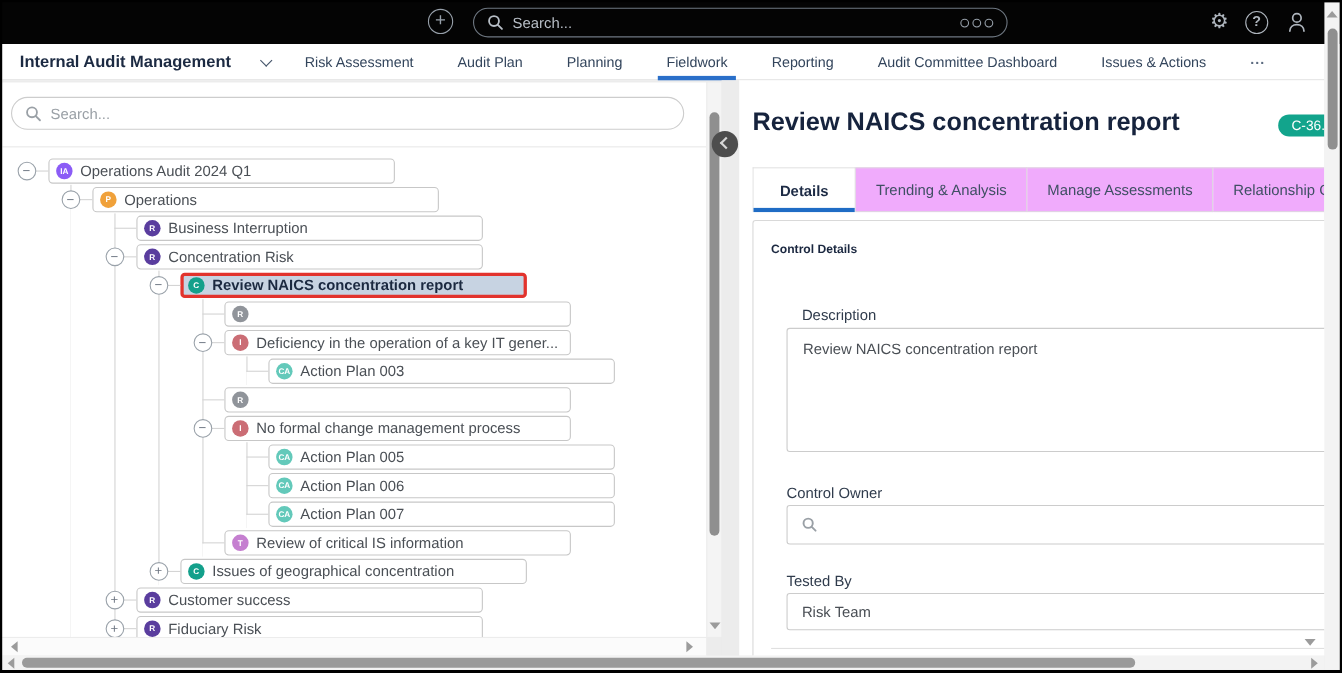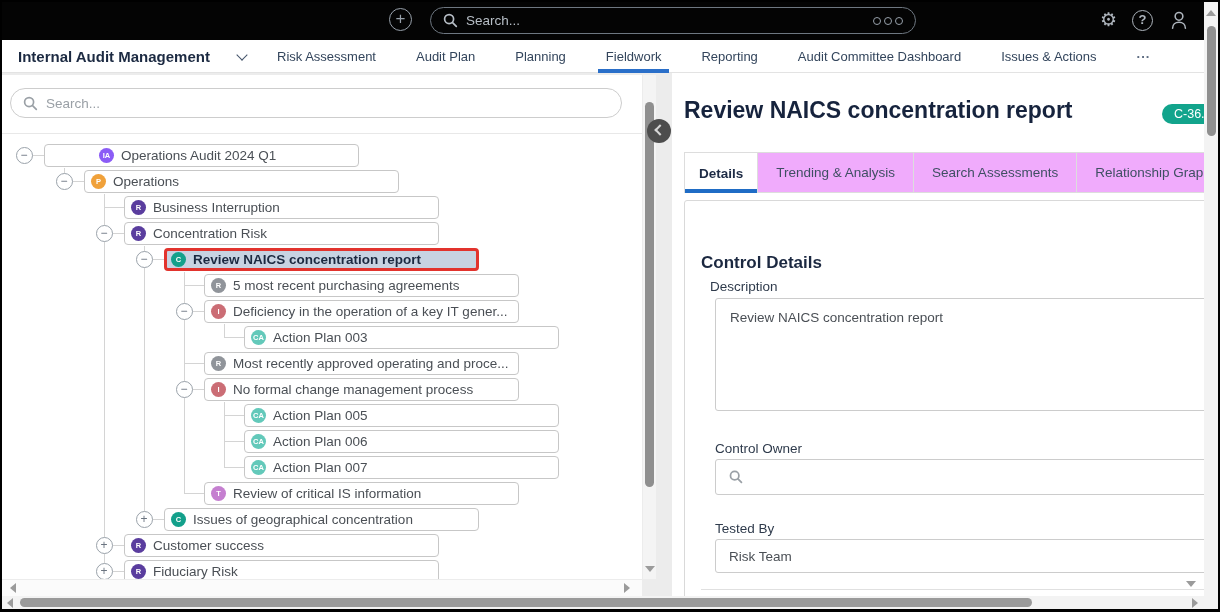--- a/index.html
+++ b/index.html
@@ -55,25 +55,25 @@
   .panel-gap { position:absolute; left:656px; top:73px; width:16px; height:523px; background:#ececec; }
   .collapse-handle { position:absolute; left:647px; top:119px; width:24px; height:24px; border-radius:50%; background:#4d4d4d; z-index:20; cursor:pointer; }
   .collapse-handle .c { position:absolute; left:9px; top:7px; width:8px; height:8px; border-left:2px solid #d7d7d7; border-bottom:2px solid #d7d7d7; transform:rotate(45deg); }
 
   
   .detail-panel { position:absolute; left:672px; top:73px; width:532px; height:523px; background:#fff; overflow:hidden; }
   .dp-title { position:absolute; left:12px; top:24px; font-size:23px; font-weight:bold; color:#16233d; white-space:nowrap; }
   .dp-badge { position:absolute; left:490px; top:31px; background:#12a48c; color:#fff; font-size:12.5px; padding:3px 12px; border-radius:12px; white-space:nowrap;text-align:center; }
   .dp-tabs { position:absolute; left:12px; top:79px; width:520px; height:41px; display:flex; white-space:nowrap; overflow:hidden; }
   .dp-tab { height:41px; padding:0 18px; display:flex; align-items:center; font-size:13.5px; color:#3f4f63; background:#f0abfc; border:1px solid #dddddd; border-left:none; position:relative; cursor:pointer; flex:none; }
-  .dp-tab:first-child { border-left:1px solid #dddddd; padding:0 14px; }
+  .dp-tab:first-child { border-left:1px solid #dddddd; padding:0 24px; }
   .dp-tab.active { background:#fff; color:#1d2b45; font-weight:bold; border-bottom:none; }
   .dp-tab.active::after { content:''; position:absolute; left:0; right:0; bottom:0; height:4px; background:#1f6cc5; }
   .dp-card { position:absolute; left:12px; top:127px; width:560px; height:500px; background:#fff; border:1px solid #d9d9d9; border-radius:3px; }
-  .card-head { position:absolute; left:16px; top:20px; font-size:17px; font-weight:bold; color:#1b2840;margin-top:32px; }
+  .card-head { position:absolute; left:16px; top:20px; font-size:11px; font-weight:bold; color:#1b2840; }
   .f-label { position:absolute; font-size:13.5px; color:#2f3b4c; }
   .f-box { position:absolute; border:1px solid #cccccc; border-radius:3px; background:#fff; font-size:13.5px; color:#4a4f55; }
   .desc-box { left:30px; top:97px; width:540px; height:113px; padding:11px 14px; }
   .owner-box { left:30px; top:258px; width:540px; height:36px; display:flex; align-items:center; padding:0 13px; }
   .tested-box { left:30px; top:338px; width:540px; height:34px; display:flex; align-items:center; padding:0 13px; }
   .card-div { position:absolute; left:16px; top:388px; width:540px; height:1px; background:#e0e0e0; }
 
   
   .tree-hscroll { position:absolute; left:2px; top:580px; width:640px; height:16px; background:#fbfbfb; }
   .page-hscroll { position:absolute; left:2px; top:596px; width:1202px; height:13px; background:#f3f3f3; }
@@ -138,21 +138,21 @@
         <line x1="10.2" y1="10.2" x2="14.2" y2="14.2" stroke="#9aa0a6" stroke-width="1.8" stroke-linecap="round"></line>
       </svg>
       <span class="ph">Search...</span>
     </div>
     <div class="tree-div"></div>
     <div class="tree" id="tree-root">
         <div class="tree-node">
           <div class="tree-row">
             <span class="expander">−</span>
             <div class="node-box">
-              <span class="nbadge" style="background: #8b5cf6; margin-left: 48px;">IA</span>
+              <span class="nbadge" style="background: #8b5cf6;">IA</span>
               <span>Operations Audit 2024 Q1</span>
             </div>
           </div>
           <div class="tree-children">
             <div class="tree-node">
               <div class="tree-row">
                 <span class="expander">−</span>
                 <div class="node-box">
                   <span class="nbadge" style="background: rgb(240, 161, 58);">P</span>
                   <span>Operations</span>
@@ -182,21 +182,20 @@
                         <div class="node-box selected">
                           <span class="nbadge" style="background: rgb(19, 160, 139);">C</span>
                           <span>Review NAICS concentration report</span>
                         </div>
                       </div>
                       <div class="tree-children">
                         <div class="tree-node">
                           <div class="tree-row">
                             <div class="node-box">
                               <span class="nbadge" style="background: rgb(144, 148, 154);">R</span>
-                              <span>5 most recent purchasing agreements</span>
                             </div>
                           </div>
                         </div>
                         <div class="tree-node">
                           <div class="tree-row">
                             <span class="expander">−</span>
                             <div class="node-box">
                               <span class="nbadge" style="background: rgb(203, 109, 117);">I</span>
                               <span>Deficiency in the operation of a key IT gener...</span>
                             </div>
@@ -209,21 +208,20 @@
                                   <span>Action Plan 003</span>
                                 </div>
                               </div>
                             </div>
                           </div>
                         </div>
                         <div class="tree-node">
                           <div class="tree-row">
                             <div class="node-box">
                               <span class="nbadge" style="background: rgb(144, 148, 154);">R</span>
-                              <span>Most recently approved operating and proce...</span>
                             </div>
                           </div>
                         </div>
                         <div class="tree-node">
                           <div class="tree-row">
                             <span class="expander">−</span>
                             <div class="node-box">
                               <span class="nbadge" style="background: rgb(203, 109, 117);">I</span>
                               <span>No formal change management process</span>
                             </div>
@@ -310,28 +308,28 @@
   <div class="collapse-handle">
       <span class="c"></span>
     </div>
 
   <div class="detail-panel">
     <div class="dp-title">Review NAICS concentration report</div>
     <div class="dp-badge">C-36.</div>
     <div class="dp-tabs" id="dp-tabs">
         <div class="dp-tab active">Details</div>
         <div class="dp-tab">Trending &amp; Analysis</div>
-        <div class="dp-tab">Search Assessments</div>
+        <div class="dp-tab">Manage Assessments</div>
         <div class="dp-tab">Relationship Graph</div>
       </div>
 
     <div class="dp-card">
       <div class="card-head">Control Details</div>
 
-      <div class="f-label" style="left:25px; top:78px;">Description</div>
+      <div class="f-label" style="left:44px; top:78px;">Description</div>
       <div class="f-box desc-box">
         <span>Review NAICS concentration report</span>
       </div>
 
       <div class="f-label" style="left:30px; top:240px;">Control Owner</div>
       <div class="f-box owner-box">
         <svg width="14" height="14" viewBox="0 0 16 16">
           <circle cx="6.5" cy="6.5" r="4.8" fill="none" stroke="#9aa0a6" stroke-width="2"></circle>
           <line x1="10.2" y1="10.2" x2="14.2" y2="14.2" stroke="#9aa0a6" stroke-width="2" stroke-linecap="round"></line>
         </svg>

